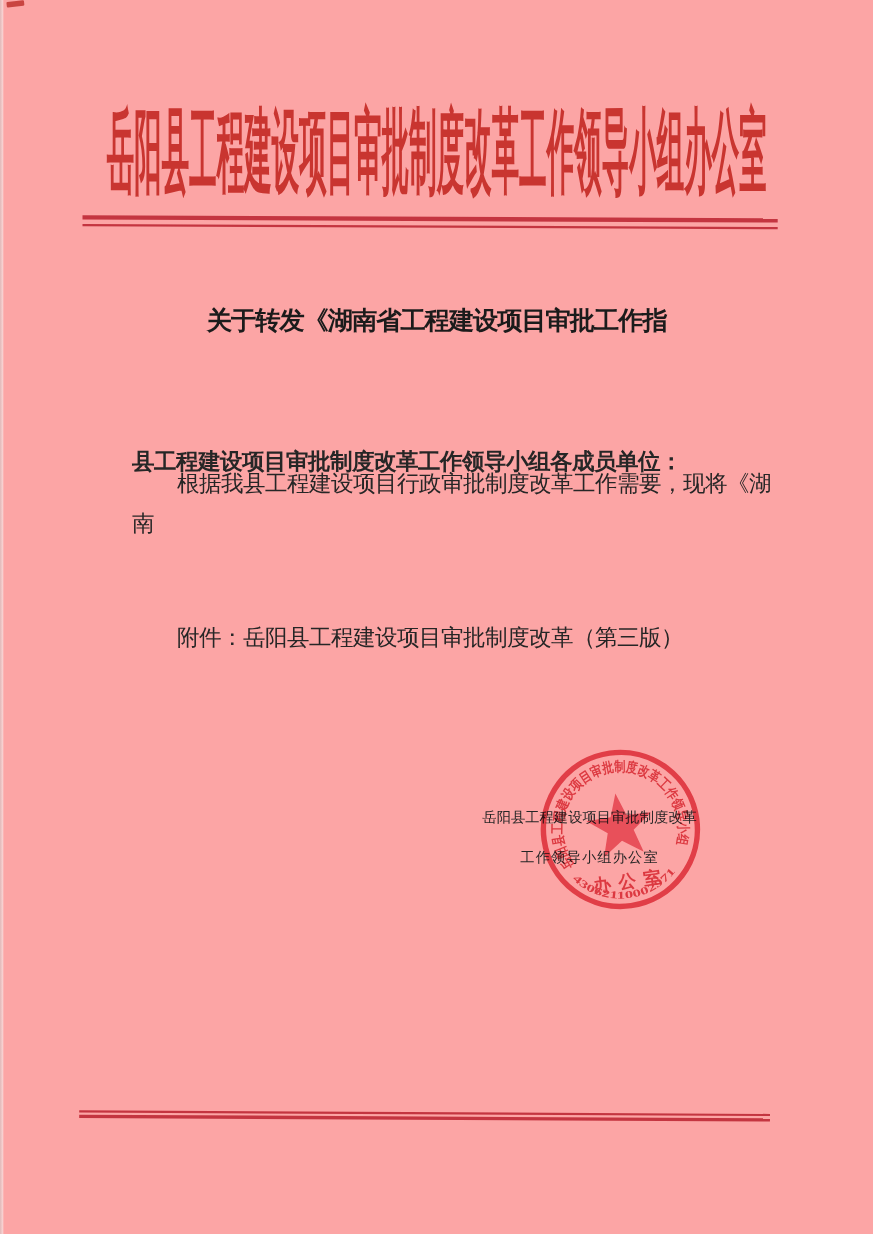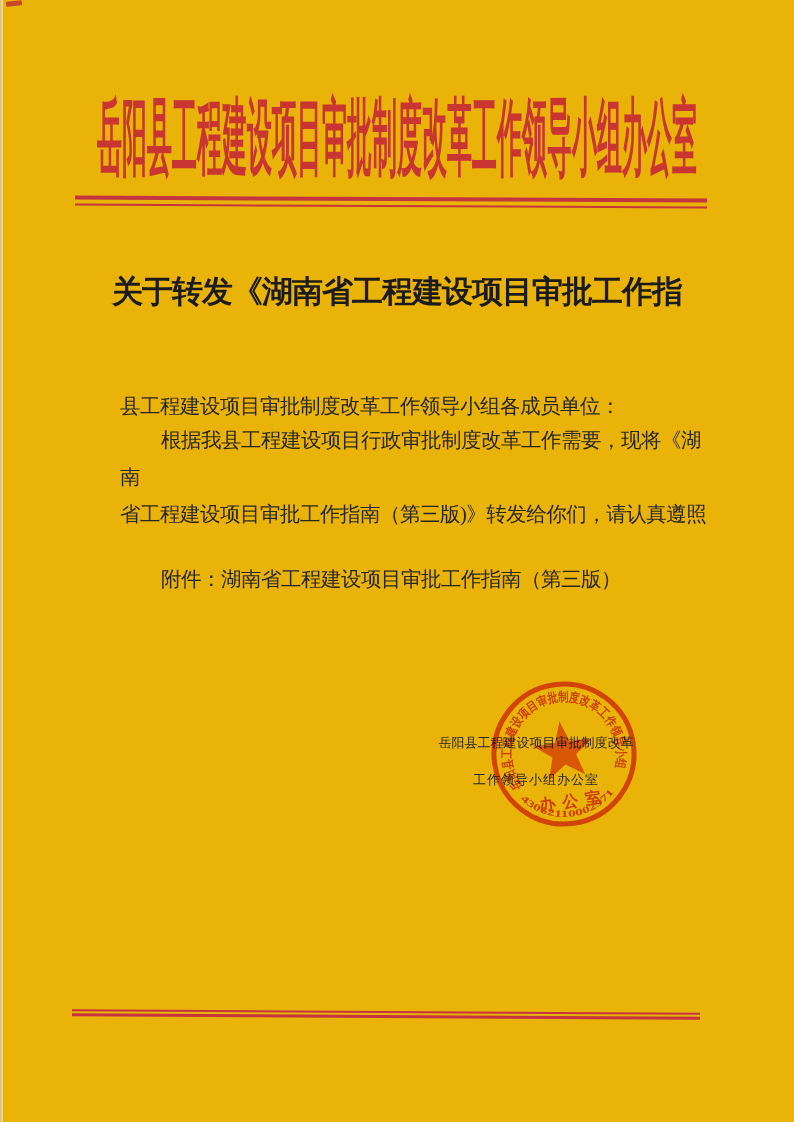--- a/index.html
+++ b/index.html
@@ -5,21 +5,21 @@
   html, body {
     margin: 0;
     padding: 0;
     background: #ffffff;
     font-family: "Liberation Serif", "DejaVu Serif", serif;
   }
   .page {
     position: relative;
     width: 794px;
     height: 1122px;
-    background: #eab308;
+    background: #fca5a5;
     overflow: hidden;
   }
   
   .scan-edge {
     position: absolute;
     left: 0; top: 0;
     width: 3px; height: 100%;
     background: linear-gradient(to right, #c9c9c9, #ffffff);
     opacity: 0.55;
   }
@@ -55,35 +55,35 @@
   .sep-bottom {
     left: 72px; top: 1011px; width: 628px;
     transform: rotate(0.3deg);
   }
   .sep-bottom .l1 { height: 2px; background: #c43540; margin-bottom: 2px; }
   .sep-bottom .l2 { height: 3px; background: #c43540; }
   .doc-title {
     position: absolute;
     left: 0; right: 0; top: 268px;
     text-align: center;
-    font-size: 31px;
+    font-size: 23px;
     line-height: 47px;
     font-weight: 700;
     letter-spacing: -1px;
     color: #1b1b1b;
   }
   .body-text {
     position: absolute;
     left: 120px;
     width: 600px;
     font-size: 20.5px;
     letter-spacing: -0.5px;
     color: #262626;
   }
-  .salutation { top: 392px; }
+  .salutation { top: 405px; font-weight: bold; }
   .paragraph { top: 422px; line-height: 37px; font-family: Liberation Serif, serif; }
   .paragraph .indent { text-indent: 2em; }
   .attachment { top: 565px; text-indent: 2em; }
   .signature {
     position: absolute;
     left: 386px; top: 704px;
     width: 300px;
     text-align: center;
     font-size: 13px;
     line-height: 37px;
@@ -120,24 +120,23 @@
   </div>
 
   <div class="doc-title">
     <div>关于转发《湖南省工程建设项目审批工作指</div>
   </div>
 
   <div class="body-text salutation">县工程建设项目审批制度改革工作领导小组各成员单位：</div>
 
   <div class="body-text paragraph">
     <div class="indent">根据我县工程建设项目行政审批制度改革工作需要，现将《湖南</div>
-    <div>省工程建设项目审批工作指南（第三版)》转发给你们，请认真遵照</div>
   </div>
 
-  <div class="body-text attachment">附件：湖南省工程建设项目审批工作指南（第三版）</div>
+  <div class="body-text attachment">附件：岳阳县工程建设项目审批制度改革（第三版）</div>
 
   <div class="signature">
     <div>岳阳县工程建设项目审批制度改革</div>
     <div class="org2">工作领导小组办公室</div>
   </div>
 
   <svg class="seal" viewBox="0 0 156 156">
     <defs>
       <path id="ringArc" d="M 32.1 104.5 A 53 53 0 1 1 123.9 104.5" fill="none"></path>
       <path id="codeArc" d="M 28.4 116.8 A 63 63 0 0 0 127.6 116.8" fill="none"></path>

